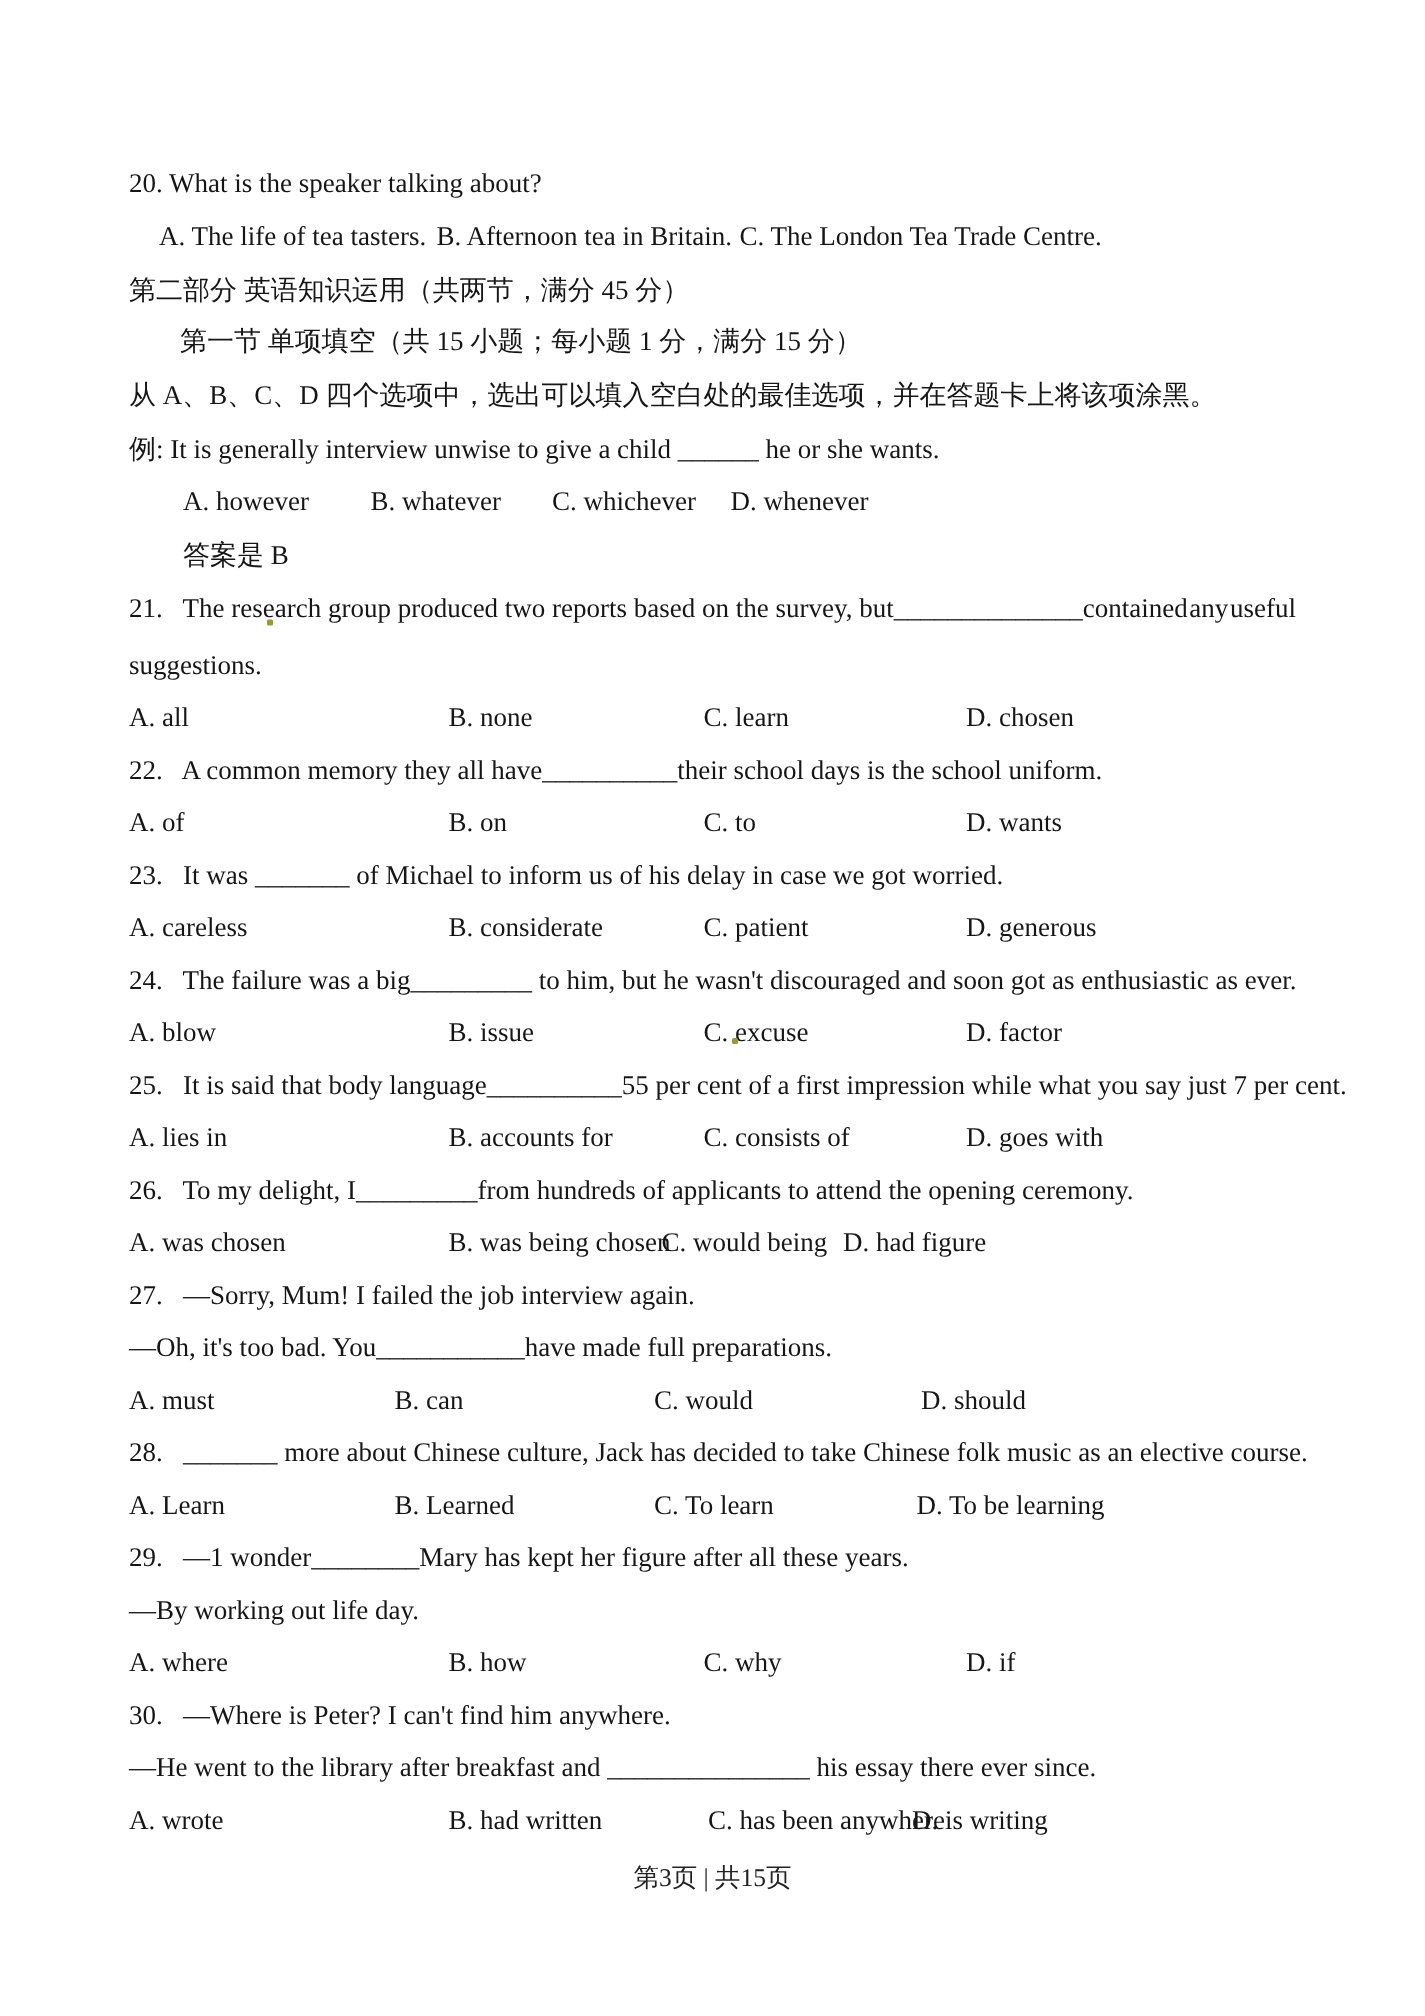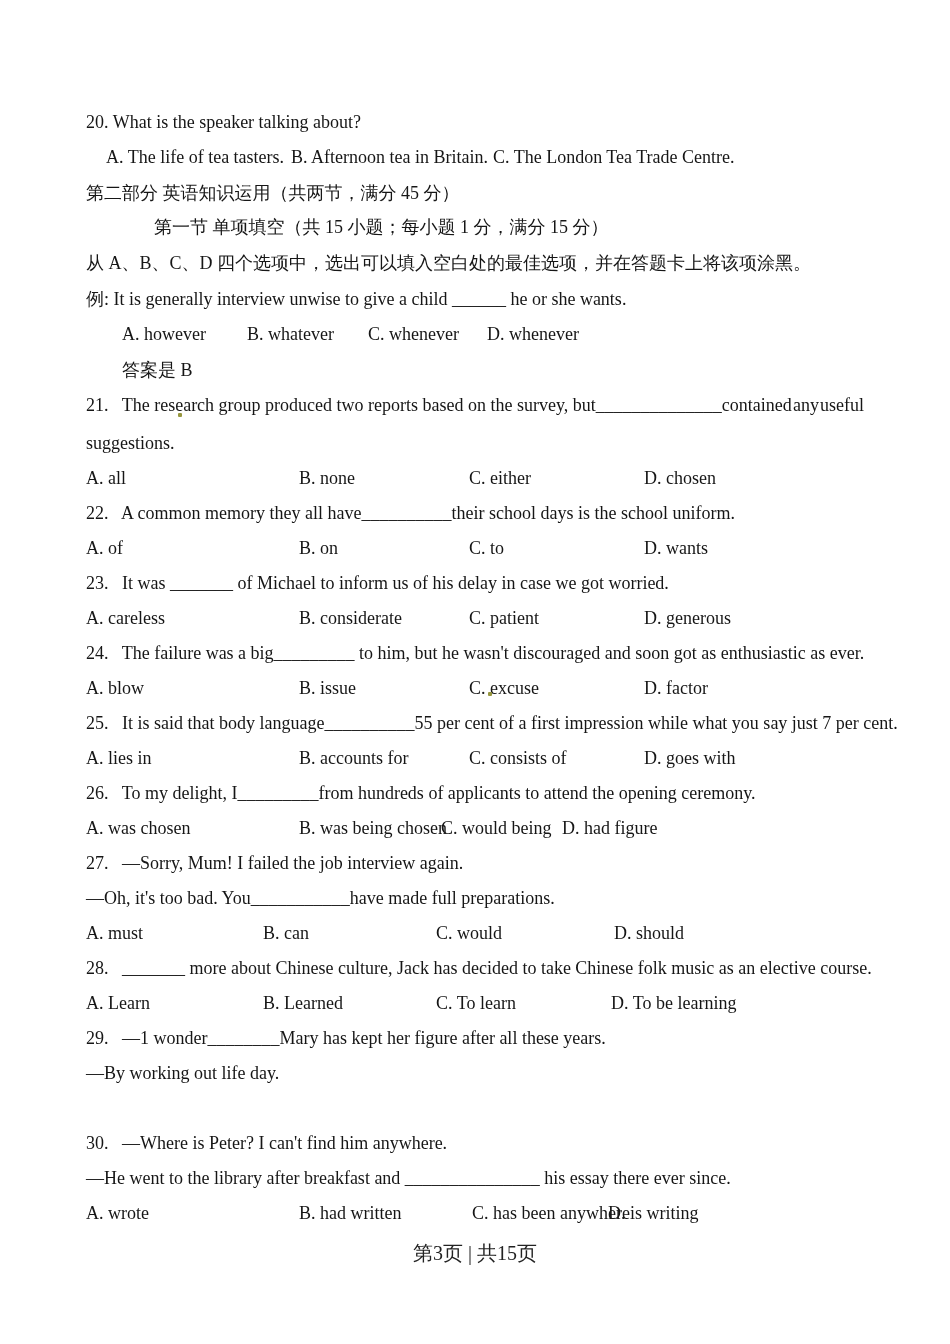--- a/index.html
+++ b/index.html
@@ -7,31 +7,31 @@
     position: relative;
     width: 950px;
     height: 1344px;
     background: #ffffff;
     font-family: "Liberation Serif", "DejaVu Serif", serif;
     font-size: 18px;
     color: #161616;
     overflow: hidden;
   }
   .line { position: absolute; left: 86px; white-space: pre; line-height: 22px; }
-  .indent1 { left: 120px; margin-left: 34px; }
+  .indent1 { left: 120px; }
   .row  { position: absolute; left: 0; width: 100%; height: 24px; }
   .opt  { position: absolute; white-space: pre; line-height: 22px; }
   .jline {
     position: absolute; left: 86px; right: 86px;
     display: flex; justify-content: space-between;
     white-space: pre; line-height: 22px;
   }
   .footer {
     position: absolute; left: 0; right: 0;
-    text-align: center; font-size: 20px; color: #222222;
+    text-align: center; font-size: 17px; color: #222222;
   }
   .artifact-dot {
     position: absolute; width: 4px; height: 4px;
     background: #97973f; border-radius: 1px;
   }
 </style>
 </head>
 <body>
 
 <div class="page">
@@ -44,35 +44,35 @@
   </div>
 
   <div class="line" style="top:182px">第二部分 英语知识运用（共两节，满分 45 分）</div>
   <div class="line indent1" style="top:216px">第一节 单项填空（共 15 小题；每小题 1 分，满分 15 分）</div>
   <div class="line" style="top:252px">从 A、B、C、D 四个选项中，选出可以填入空白处的最佳选项，并在答题卡上将该项涂黑。</div>
 
   <div class="line" style="top:288px">例: It is generally interview unwise to give a child ______ he or she wants.</div>
   <div class="row" style="top:323px">
     <span class="opt" style="left:122px">A. however</span>
     <span class="opt" style="left:247px">B. whatever</span>
-    <span class="opt" style="left:368px">C. whenever</span>
+    <span class="opt" style="left:368px">C. whichever</span>
     <span class="opt" style="left:487px">D. whenever</span>
   </div>
   <div class="line" style="top:359px; left:122px">答案是 B</div>
 
   <div class="jline" style="top:394px">
     <span>21.&nbsp;&nbsp; The research group produced two reports based on the survey, but______________contained</span>
     <span>any</span>
     <span>useful</span>
   </div>
   <div class="line" style="top:432px">suggestions.</div>
   <div class="row" style="top:467px">
     <span class="opt" style="left:86px">A. all</span>
     <span class="opt" style="left:299px">B. none</span>
-    <span class="opt" style="left:469px">C. either</span>
+    <span class="opt" style="left:469px">C. learn</span>
     <span class="opt" style="left:644px">D. chosen</span>
   </div>
 
   <div class="line" style="top:502px">22.&nbsp;&nbsp; A common memory they all have__________their school days is the school uniform.</div>
   <div class="row" style="top:537px">
     <span class="opt" style="left:86px">A. of</span>
     <span class="opt" style="left:299px">B. on</span>
     <span class="opt" style="left:469px">C. to</span>
     <span class="opt" style="left:644px">D. wants</span>
   </div>
@@ -121,20 +121,26 @@
   <div class="line" style="top:957px">28.&nbsp;&nbsp; _______ more about Chinese culture, Jack has decided to take Chinese folk music as an elective course.</div>
   <div class="row" style="top:992px">
     <span class="opt" style="left:86px">A. Learn</span>
     <span class="opt" style="left:263px">B. Learned</span>
     <span class="opt" style="left:436px">C. To learn</span>
     <span class="opt" style="left:611px">D. To be learning</span>
   </div>
 
   <div class="line" style="top:1027px">29.&nbsp;&nbsp; —1 wonder________Mary has kept her figure after all these years.</div>
   <div class="line" style="top:1062px">—By working out life day.</div>
+  <div class="row" style="top:1097px">
+    <span class="opt" style="left:86px">A. where</span>
+    <span class="opt" style="left:299px">B. how</span>
+    <span class="opt" style="left:469px">C. why</span>
+    <span class="opt" style="left:644px">D. if</span>
+  </div>
 
   <div class="line" style="top:1132px">30.&nbsp;&nbsp; —Where is Peter? I can't find him anywhere.</div>
   <div class="line" style="top:1167px">—He went to the library after breakfast and _______________ his essay there ever since.</div>
   <div class="row" style="top:1202px">
     <span class="opt" style="left:86px">A. wrote</span>
     <span class="opt" style="left:299px">B. had written</span>
     <span class="opt" style="left:472px">C. has been anywhere</span>
     <span class="opt" style="left:608px">D. is writing</span>
   </div>
 

